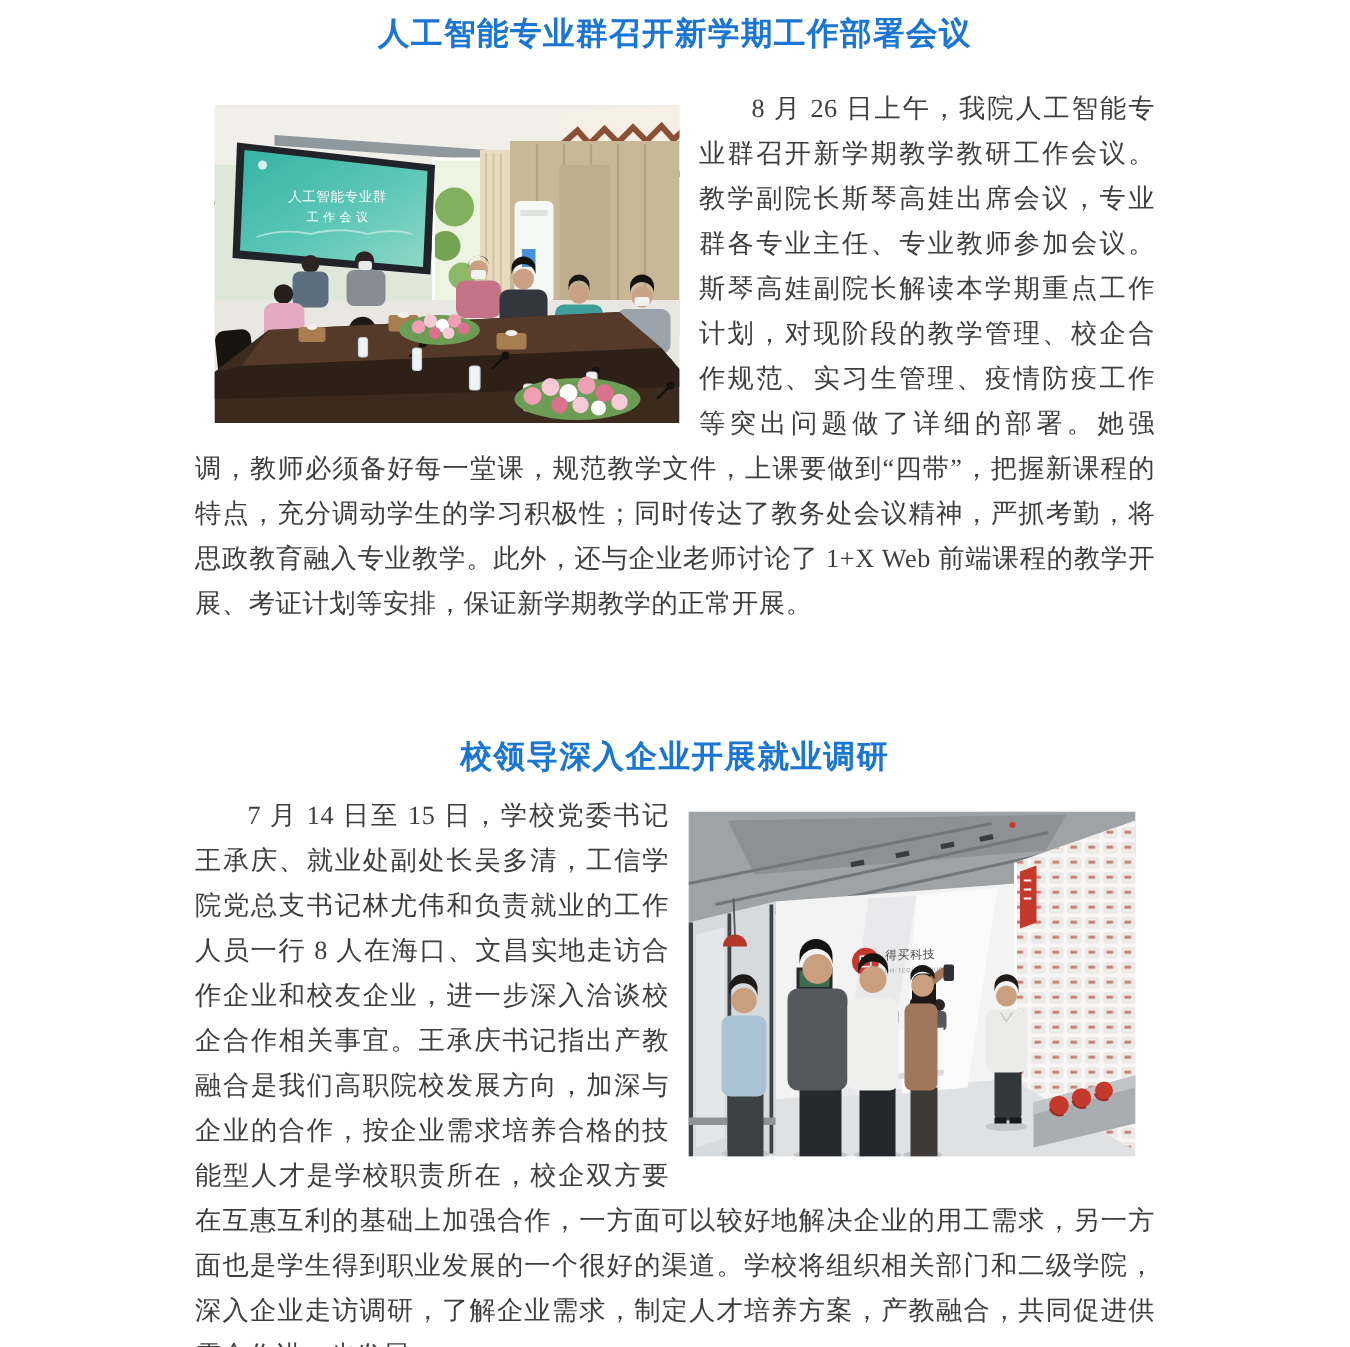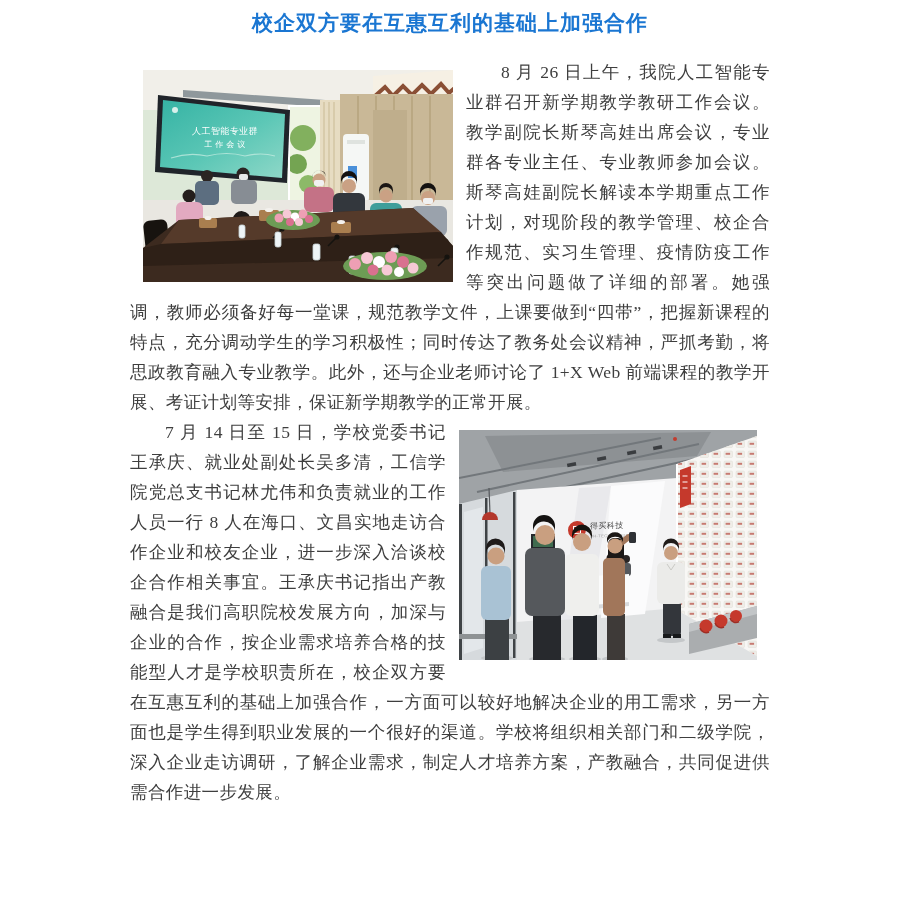--- a/index.html
+++ b/index.html
@@ -39,21 +39,21 @@
   .photo1{float:left;width:310px;height:212px;margin:0 7px 0 8px;}
   .photo2{float:right;width:298px;height:230px;margin:0 0 0 8px;}
   figure.photo svg{display:block;width:100%;height:100%;}
 </style>
 </head>
 <body>
 
 <div class="page">
 
   <div class="article">
-    <h1 class="title t1">校企双方要在互惠互利的基础上加强合作</h1>
+    <h1 class="title t1">人工智能专业群召开新学期工作部署会议</h1>
     <div class="para">
       <figure class="photo photo1">
         <svg viewBox="0 0 310 212" preserveAspectRatio="none">
           <defs>
             <linearGradient id="slideGrad" x1="0" y1="0" x2="1" y2="1">
               <stop offset="0" stop-color="#35b3a4"></stop>
               <stop offset="0.55" stop-color="#5cc7b6"></stop>
               <stop offset="1" stop-color="#8fd8c8"></stop>
             </linearGradient>
           </defs>
@@ -209,20 +209,21 @@
             <circle cx="230" cy="200" r="5.5" fill="#d9718f"></circle>
               <circle cx="244" cy="200" r="5.5" fill="#f7c9d6"></circle>
             <circle cx="256" cy="202" r="5" fill="#ffffff"></circle>
           </g>
         </svg>
       </figure><span>8 月 26 日上午，我院人工智能专业群召开新学期教学教研工作会议。教学副院长斯琴高娃出席会议，专业群各专业主任、专业教师参加会议。斯琴高娃副院长解读本学期重点工作计划，对现阶段的教学管理、校企合作规范、实习生管理、疫情防疫工作等突出问题做了详细的部署。她强调，教师必须备好每一堂课，规范教学文件，上课要做到“四带”，把握新课程的特点，充分调动学生的学习积极性；同时传达了教务处会议精神，严抓考勤，将思政教育融入专业教学。此外，还与企业老师讨论了 1+X Web 前端课程的教学开展、考证计划等安排，保证新学期教学的正常开展。</span>
     </div>
   </div>
 
   <div class="article">
+    <h1 class="title t2">校领导深入企业开展就业调研</h1>
     <div class="para">
       <figure class="photo photo2">
         <svg viewBox="0 0 298 230" preserveAspectRatio="none">
           <defs>
             <pattern id="cards" width="12" height="10" patternUnits="userSpaceOnUse">
               <rect x="1" y="1" width="8.5" height="6.5" rx="1" fill="#efede8" stroke="#dad6cf" stroke-width="0.4"></rect>
               <rect x="2.6" y="2.8" width="4.5" height="2" fill="#b9554a" opacity="0.75"></rect>
             </pattern>
           </defs>
 

